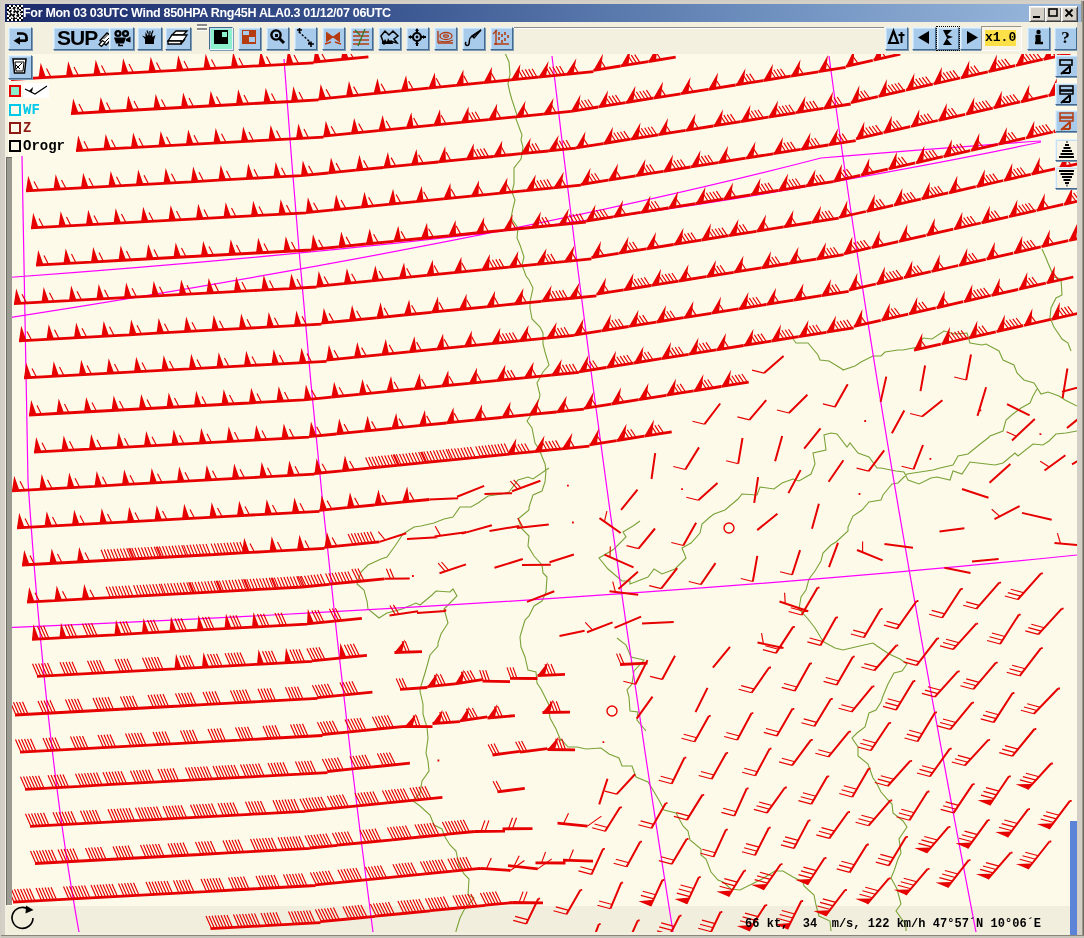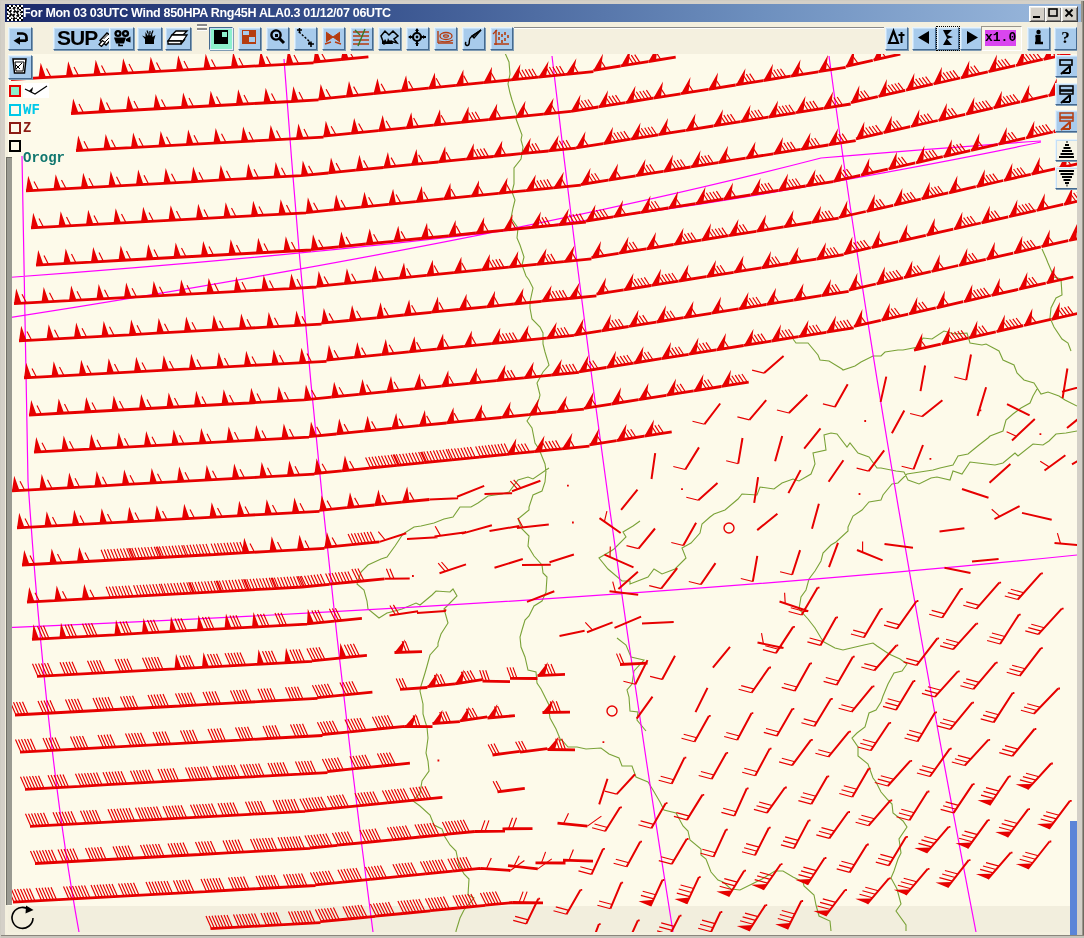--- a/index.html
+++ b/index.html
@@ -15,21 +15,21 @@
 #mapbg{position:absolute;left:7px;top:53px;width:1069px;height:878px;background:#fdfaea}
 #statusstrip{position:absolute;left:7px;top:905px;width:1069px;height:26px;background:#f2eedd}
 
 .tb{position:absolute;top:26px;height:21px;background:#a8cbec;border:1px solid;border-color:#e7f3fc #44698f #44698f #e7f3fc;box-shadow:1px 1px 0 #7f9bb3, inset 1px 1px 0 #c5dff5;}
 .tb svg{display:block;margin:auto}
 .rb{position:absolute;left:1054px;width:21px;height:20px;background:#a8cbec;border:1px solid;border-color:#e7f3fc #44698f #44698f #e7f3fc;box-shadow:1px 1px 0 #7f9bb3, inset 1px 1px 0 #c5dff5;}
 .rb.lt{background:#f7f4e6}
 .grip{position:absolute;background:#8a8a8a;box-shadow:0 1px 0 #fff}
 #sup{font-weight:bold;font-size:21px;line-height:19px;letter-spacing:-1px;text-align:left;color:#000;padding-left:3px}
 #x10{position:absolute;left:980px;top:25px;width:39px;height:23px;background:#f7f4e6;border:1px solid;border-color:#9a968c #fff #fff #9a968c}
-#x10 .in{position:absolute;left:3px;top:3px;width:31px;height:16px;background:#d946ef;color:#000;font-family:"Liberation Mono",monospace;font-size:13px;font-weight:bold;line-height:16px;text-align:left}
+#x10 .in{position:absolute;left:3px;top:3px;width:31px;height:16px;background:#fde047;color:#000;font-family:"Liberation Mono",monospace;font-size:13px;font-weight:bold;line-height:16px;text-align:left}
 
 .cb{position:absolute;width:8px;height:8px;border:2px solid}
 .leg{position:absolute;font-family:"Liberation Mono",monospace;font-weight:bold;font-size:14px;line-height:12px}
 #lbar{position:absolute;left:5px;top:156px;width:5px;height:747px;background:#9a9a92;border-left:1px solid #6e6e66;border-top:1px solid #6e6e66}
 #statustext{position:absolute;left:744px;top:916px;width:300px;color:#000;font-family:"Liberation Mono",monospace;font-size:12px;font-weight:bold;letter-spacing:0.02px;white-space:pre}
 #vscroll{position:absolute;left:1069px;top:820px;width:13px;height:116px;background:#5b84d8}
 </style>
 </head>
 <body>
 <div id="win">
@@ -248,27 +248,28 @@
  <svg style="position:absolute;left:22px;top:82px" width="26" height="15" viewBox="0 0 26 15">
       <rect x="0" y="0" width="26" height="15" fill="#fff"></rect>
       <path d="M2 6l10 5 12-8" fill="none" stroke="#000" stroke-width="1.2"></path>
       <path d="M6 8l4-4-1 5z" fill="#000"></path>
     </svg>
  <div class="cb" style="left:8px;top:103px;border-color:#00c8e8;background:#fdfaea"></div>
  <div class="leg" style="left:22px;top:103px;color:#00c8e8">WF</div>
  <div class="cb" style="left:8px;top:121px;border-color:#8c1c14;background:#fdfaea"></div>
  <div class="leg" style="left:22px;top:121px;color:#8c1c14">Z</div>
  <div class="cb" style="left:8px;top:139px;border-color:#000;background:#fdfaea"></div>
- <div class="leg" style="left:22px;top:151px;color:#0f766e">Orogr</div>
+ <div class="leg" style="left:22px;top:139px;color:#000000">Orogr</div>
  <div id="lbar"></div>
  <svg style="position:absolute;left:6px;top:903px" width="30" height="30" viewBox="0 0 30 30">
       <path d="M23 6.5A10.5 10.5 0 1 0 26 14" fill="none" stroke="#000" stroke-width="1.6"></path>
       <path d="M19 1.5l7.5 4.5-8 3.5z" fill="#000"></path>
     </svg>
 
+ <div id="statustext">66 kt,  34  m/s, 122 km/h 47°57´N 10°06´E</div>
  <div id="vscroll"></div>
 
  <div style="position:absolute;left:2px;top:21px;width:2px;height:913px;background:#d4d0c8"></div>
  <div style="position:absolute;left:1080px;top:0px;width:2px;height:938px;background:#9a968c"></div>
  <div style="position:absolute;left:1082px;top:0px;width:2px;height:938px;background:#6e6a60"></div>
  <div style="position:absolute;left:0px;top:934px;width:1084px;height:4px;background:#c8c4bc;border-top:1px solid #8a867c"></div>
  <div style="position:absolute;left:1076px;top:21px;width:5px;height:913px;background:#d4d0c8"></div>
 </div>
 
 </body></html>

